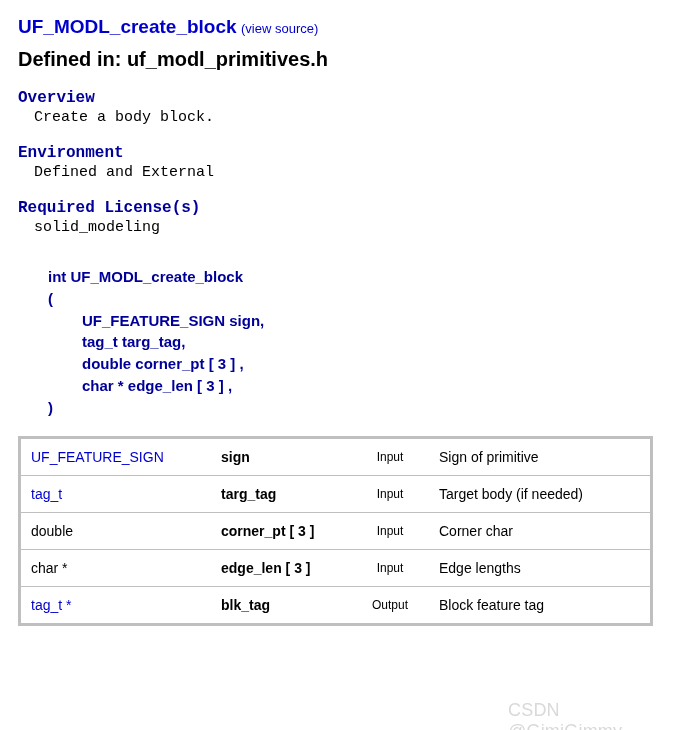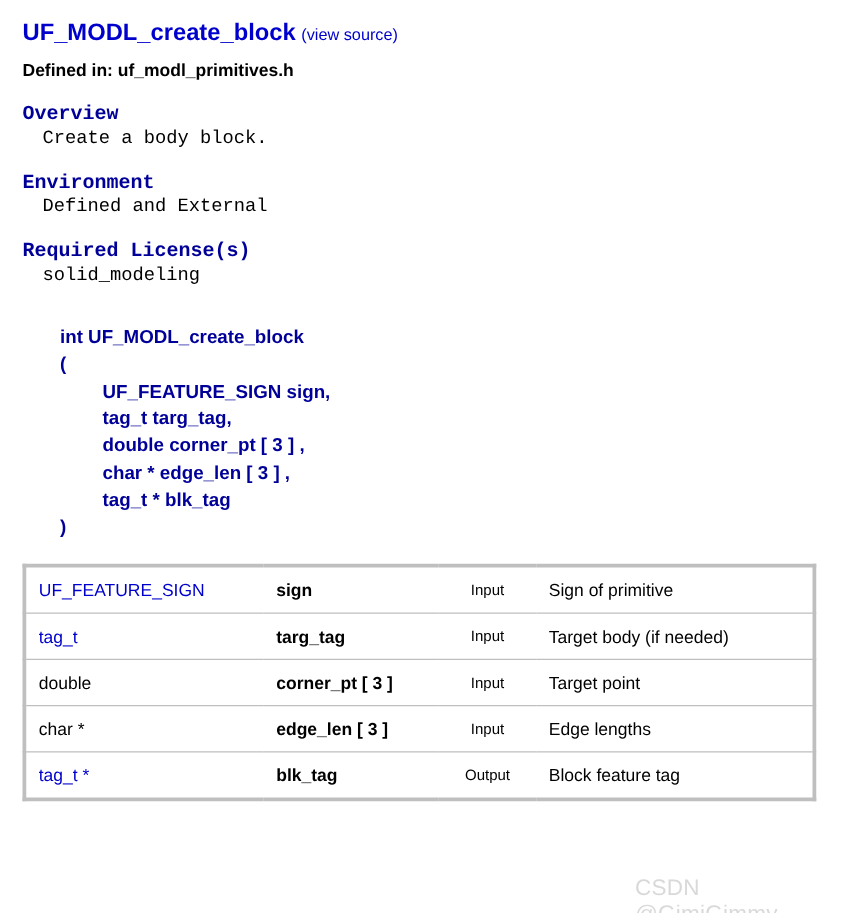--- a/index.html
+++ b/index.html
@@ -18,21 +18,21 @@
       color: #0000cd;
       font-size: 19px;
       font-weight: bold;
     }
     .view-source {
       color: #0000cd;
       font-size: 13px;
       cursor: pointer;
     }
     .defined-in {
-      font-size: 14px;
+      font-size: 20px;
       margin-bottom: 18px;
     }
     .defined-in b { font-weight: bold; }
     .section {
       margin-left: 0;
       margin-bottom: 18px;
       font-family: Liberation Mono, monospace;
     }
     .section-head {
       color: #000099;
@@ -119,21 +119,20 @@
 
 <div style="height:12px"></div>
 
 <div class="sig">
   <div class="sig-line">int UF_MODL_create_block</div>
   <div class="sig-line">(</div>
   <div class="sig-line sig-param">UF_FEATURE_SIGN sign,</div>
   <div class="sig-line sig-param">tag_t targ_tag,</div>
   <div class="sig-line sig-param">double corner_pt [ 3 ] ,</div>
   <div class="sig-line sig-param">char * edge_len [ 3 ] ,</div>
-  <div class="sig-line sig-param">tag_t * blk_tag</div>
   <div class="sig-line">)</div>
 </div>
 
 <table class="params">
   <tbody id="param-rows">
       <tr>
         <td class="col-type"><a href="#">UF_FEATURE_SIGN</a></td>
         <td class="col-name">sign</td>
         <td class="col-dir">Input</td>
         <td class="col-desc">Sign of primitive</td>
@@ -141,21 +140,21 @@
       <tr>
         <td class="col-type"><a href="#">tag_t</a></td>
         <td class="col-name">targ_tag</td>
         <td class="col-dir">Input</td>
         <td class="col-desc">Target body (if needed)</td>
       </tr>
       <tr>
         <td class="col-type">double</td>
         <td class="col-name">corner_pt [ 3 ]</td>
         <td class="col-dir">Input</td>
-        <td class="col-desc">Target point</td>
+        <td class="col-desc">Corner char</td>
       </tr>
       <tr>
         <td class="col-type">char *</td>
         <td class="col-name">edge_len [ 3 ]</td>
         <td class="col-dir">Input</td>
         <td class="col-desc">Edge lengths</td>
       </tr>
       <tr>
         <td class="col-type"><a href="#">tag_t *</a></td>
         <td class="col-name">blk_tag</td>

